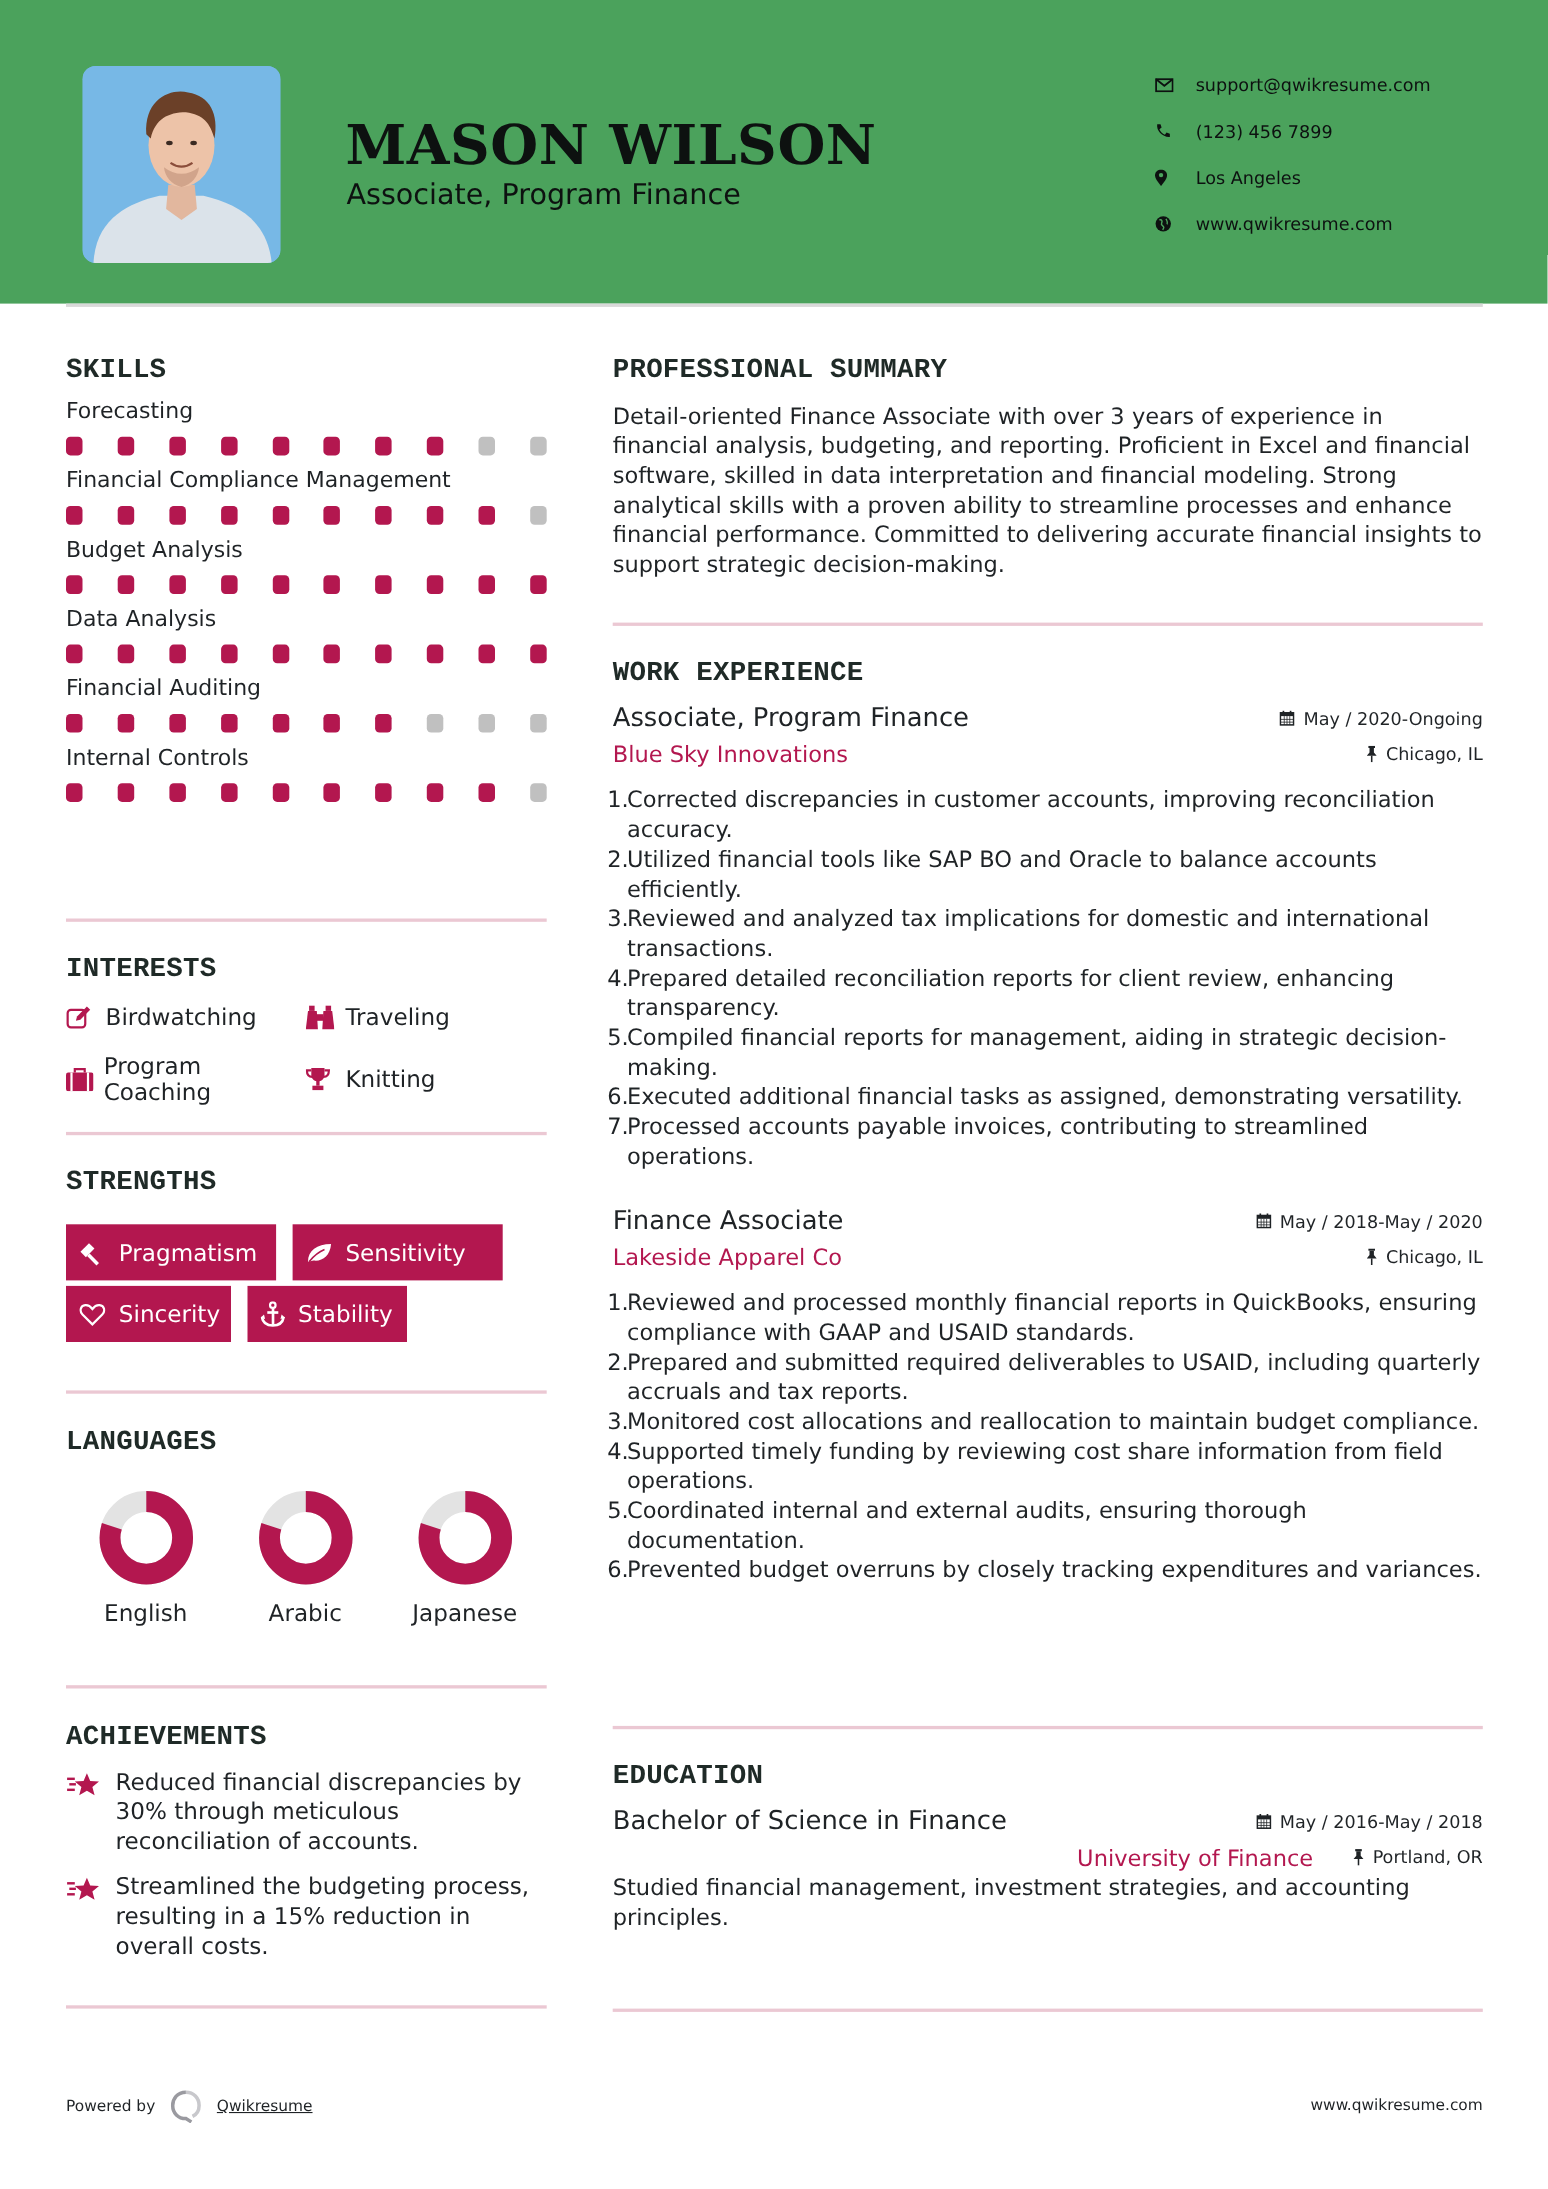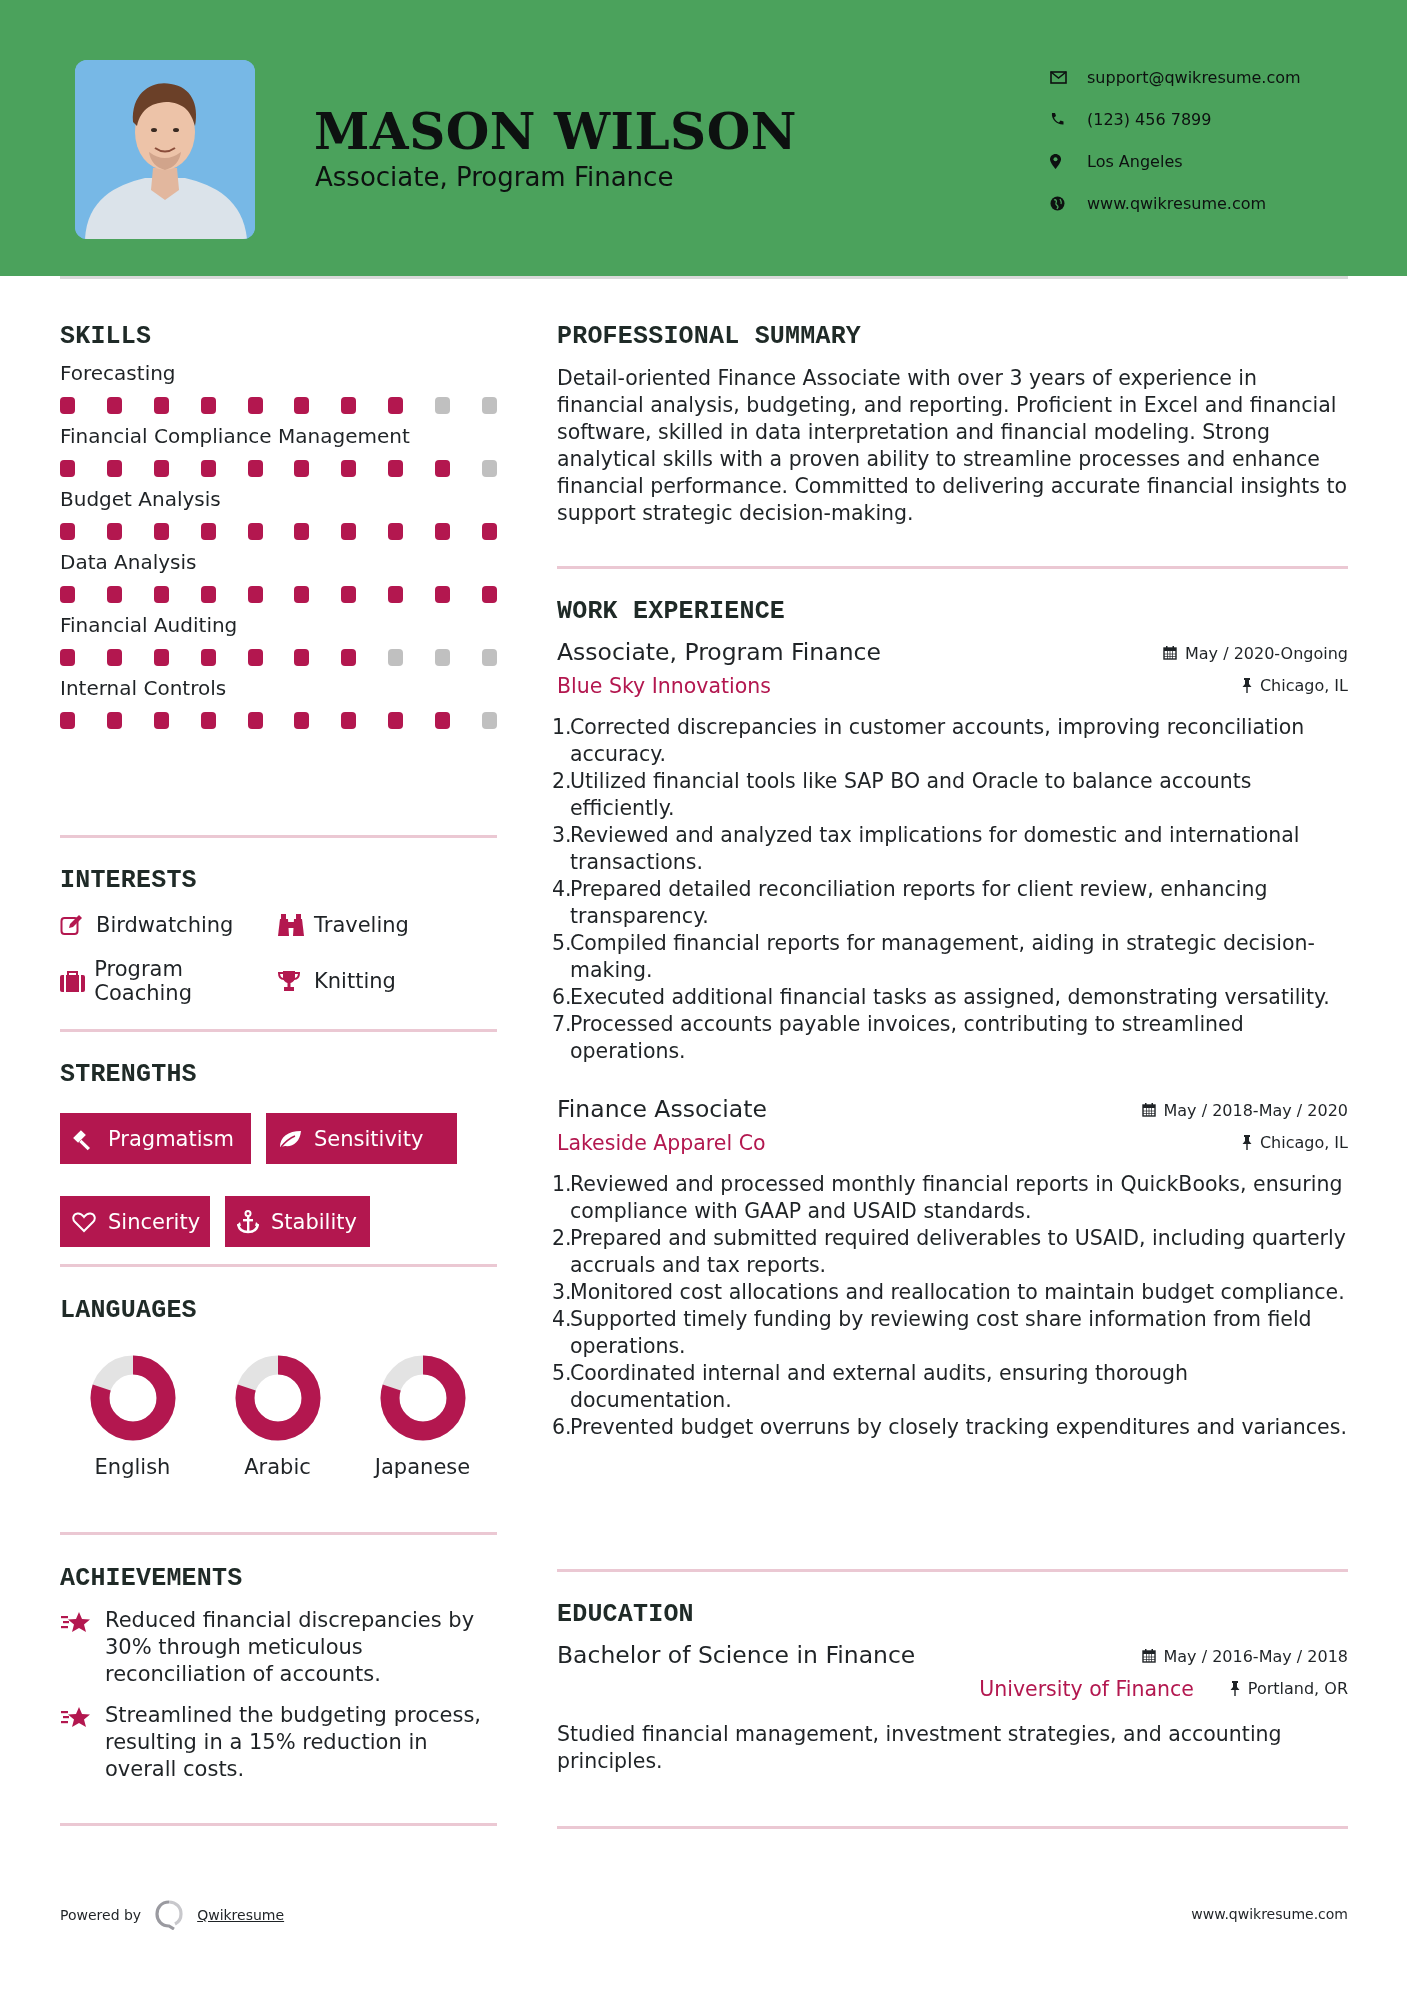--- a/index.html
+++ b/index.html
@@ -21,21 +21,21 @@
   .left { position: absolute; left: 60px; width: 437px; }
   .skill-label { font-size: 20px; color: #1f2326; height: 26px; }
   .dots { display: flex; justify-content: space-between; width: 437px; margin-top: 10px; margin-bottom: 10px; }
   .dot { width: 15px; height: 17px; border-radius: 4px; background: #b3174f; }
   .dot.off { background: #c0c0c0; }
 
   .interests { display: grid; grid-template-columns: 218px 219px; row-gap: 20px; margin-top: 18px; }
   .interest { display: flex; align-items: center; font-size: 21px; }
   .interest .ic { width: 36px; display: flex; align-items: center; }
 
-  .tags { display: flex; flex-wrap: wrap; gap: 32px 15px; margin-top: 24px; }
+  .tags { display: flex; flex-wrap: wrap; gap: 5px 15px; margin-top: 24px; }
   .tag { display: flex; align-items: center; height: 51px; background: #b3174f; color: #fff; font-size: 21px; padding: 0 14px 0 12px; }
   .tag .ic { margin-right: 12px; display: flex; align-items: center; }
 
   .langs { display: flex; margin-top: 30px; }
   .lang { width: 145px; text-align: center; }
   .lang svg { display: block; margin: 0 auto; }
   .lang .lbl { font-size: 21px; margin-top: 14px; }
 
   .ach { display: flex; margin-top: 12px; }
   .ach .ic { width: 45px; flex-shrink: 0; padding-top: 4px; }
@@ -44,21 +44,21 @@
   .right { position: absolute; left: 557px; width: 791px; }
   .summary { font-size: 20.5px; line-height: 27px; margin-top: 14px; color: #1f2326; }
   .job-head { display: flex; justify-content: space-between; align-items: baseline; }
   .job-title { font-size: 23.5px; color: #1f2326; }
   .job-meta { font-size: 16px; color: #1f2326; display: flex; align-items: center; padding-left: 36px; }
   .job-meta .ic { margin-right: 8px; display: flex; align-items: center; }
   .company { font-size: 20.5px; color: #b3174f; }
   .bullets { list-style: none; margin-top: 16px; }
   .bullets li { display: flex; font-size: 20.5px; line-height: 27px; }
   .bullets li .num { width: 18px; flex-shrink: 0; margin-left: -5px; }
-  .edu-desc { font-size: 20.5px; line-height: 27px; margin-top: 20px; }
+  .edu-desc { font-size: 20.5px; line-height: 27px; margin-top: 2px; }
 
   .footer-left { position: absolute; left: 60px; top: 1900px; display: flex; align-items: center; font-size: 14px; color: #1f2326; }
   .footer-left .brand { margin-left: 14px; text-decoration: underline; }
   .footer-right { position: absolute; right: 59px; top: 1906px; font-size: 14px; color: #1f2326; }
 </style>
 </head>
 <body>
 
 <div class="header">
   <div class="photo">

